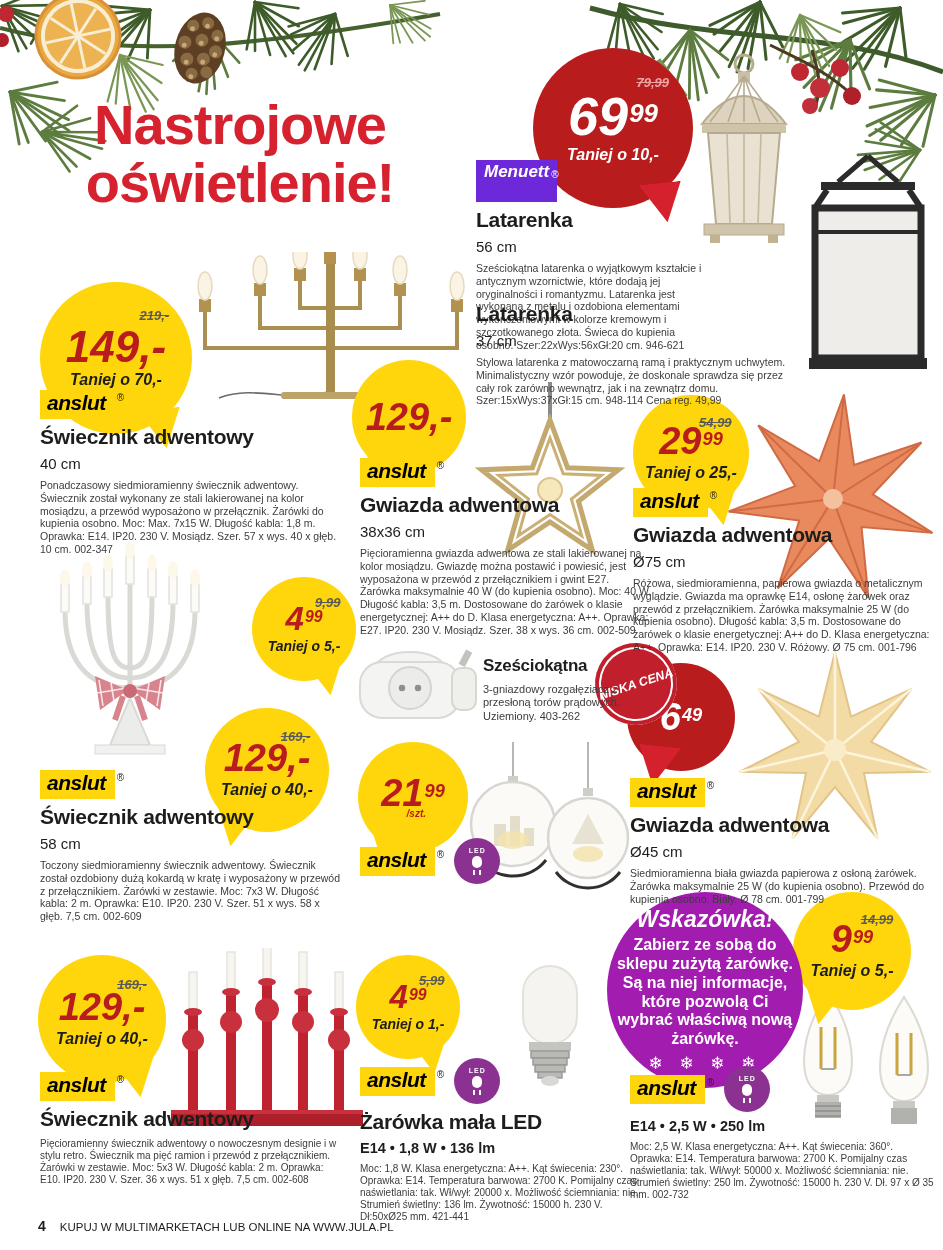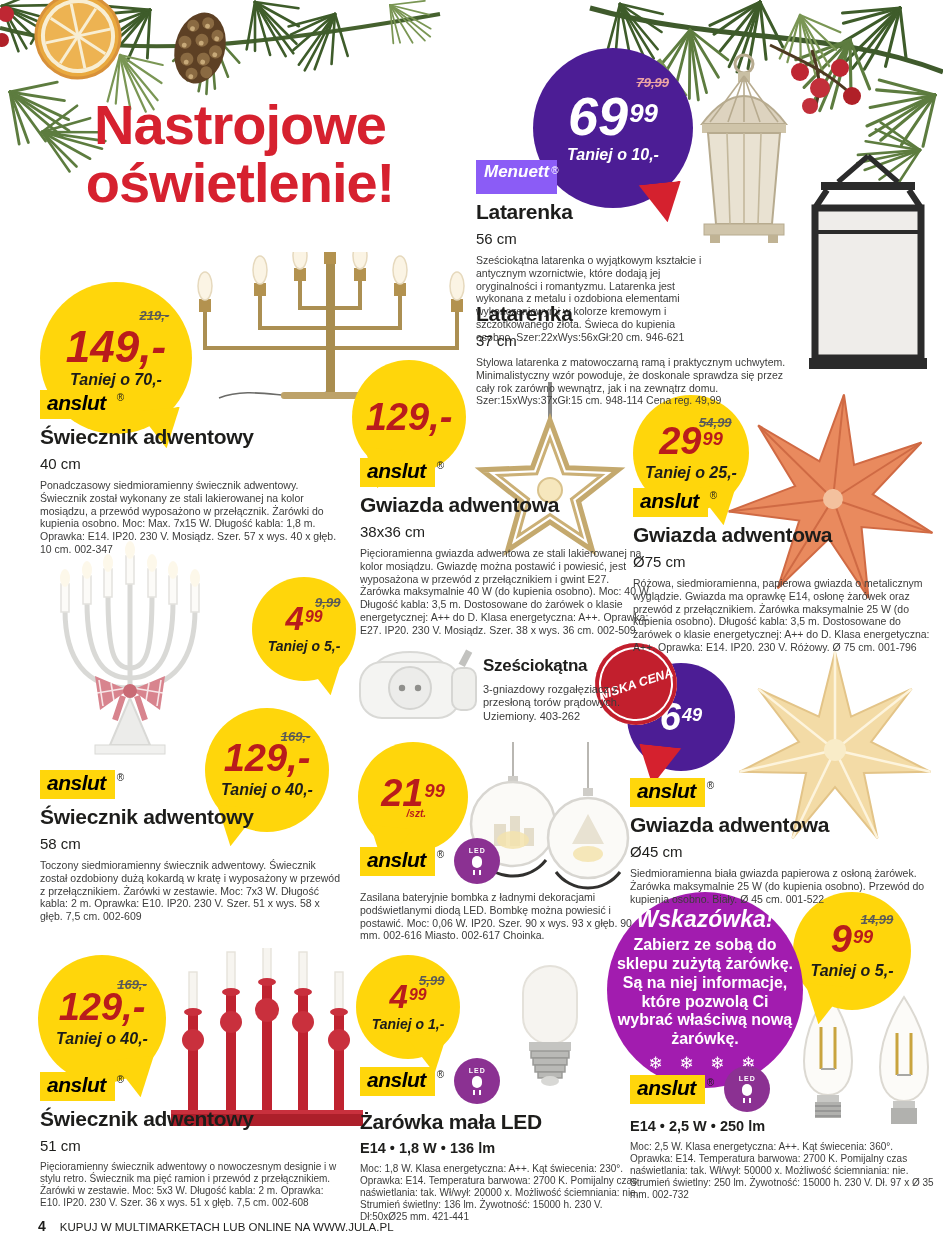--- a/index.html
+++ b/index.html
@@ -9,42 +9,42 @@
   svg{display:block;}
 
   
   .title{left:40px;top:96px;width:400px;text-align:center;color:#d6212f;
          font-weight:800;font-size:56px;line-height:1.04;letter-spacing:-1px;}
 
   
   .bubble{border-radius:50%;display:flex;flex-direction:column;align-items:center;
           justify-content:center;text-align:center;}
   .bubble.yellow{background:#ffd60b;}
-  .bubble.red{background:#4c1d95;}
+  .bubble.red{background:#b91c1c;}
   .tail{position:absolute;width:46px;height:40px;bottom:-15px;}
   .bubble.yellow .tail{background:#ffd60b;}
   .bubble.red .tail{background:#d5212e;}
   .tail-br{right:10px;clip-path:polygon(8% 0,100% 0,62% 100%);transform:rotate(-6deg);}
   .tail-bl{left:10px;clip-path:polygon(0 0,92% 0,38% 100%);transform:rotate(6deg);}
   .old{position:absolute;top:17%;right:15%;font-size:13px;font-weight:700;font-style:italic;
        color:#5a5a58;text-decoration:line-through;}
   .bubble.red .old{color:#eda5a4;}
   .main{font-style:italic;font-weight:800;color:#b91c1c;line-height:.9;white-space:nowrap;}
   .bubble.red .main{color:#fff;}
   .main .sup{font-size:.48em;vertical-align:.5em;margin-left:1px;}
   .note{font-weight:700;font-style:italic;color:#1d1d1b;font-size:16px;margin-top:5px;}
   .bubble.red .note{color:#fff;}
   .sz-xl{font-size:54px;} .sz-l{font-size:44px;} .sz-m{font-size:38px;} .sz-s{font-size:33px;}
 
   
   .brandrow{display:flex;align-items:center;}
   .anslut{display:inline-block;background:#ffd60b;color:#000;font-weight:800;font-style:italic;
           font-size:21px;padding:1px 9px 4px 7px;letter-spacing:-.5px;}
-  .menuett{display:inline-block;background:#8b5cf6;color:#fff;font-weight:800;font-style:italic;
-           font-size:17px;padding:2px 8px 12px;}
+  .menuett{display:inline-block;background:#6d28d9;color:#fff;font-weight:800;font-style:italic;
+           font-size:17px;padding:2px 8px 20px;}
   .reg{font-size:10px;vertical-align:top;margin-left:2px;color:#1d1d1b;}
   .ledbadge{width:46px;height:46px;border-radius:50%;background:#8b3192;color:#fff;
             display:flex;flex-direction:column;align-items:center;justify-content:center;
             margin-left:10px;flex:0 0 auto;}
   .ledbadge .t{font-size:7px;font-weight:700;letter-spacing:1px;line-height:1;}
   .stamp{width:82px;height:82px;border-radius:50%;background:#c21f2d;color:#fff;display:flex;
          align-items:center;justify-content:center;transform:rotate(-18deg);
          box-shadow:inset 0 0 0 4px #c21f2d,inset 0 0 0 6px #fff;}
   .stamp span{font-size:12.5px;font-weight:800;font-style:italic;white-space:nowrap;}
 
@@ -561,40 +561,38 @@
       <span class="reg" style="margin-top:-14px">®</span>
       <span class="ledbadge">
         <span class="t">LED</span>
         <svg width="20" height="22" viewBox="0 0 20 22">
           <rect x="5" y="2" width="10" height="12" rx="5" fill="#fff"></rect>
           <line x1="7" y1="16" x2="7" y2="21" stroke="#fff" stroke-width="2"></line>
           <line x1="13" y1="16" x2="13" y2="21" stroke="#fff" stroke-width="2"></line>
         </svg>
       </span>
     </div>
-    <p class="desc">Zasilana bateryjnie bombka z ładnymi dekoracjami podświetlanymi diodą LED. Bombkę można powiesić i postawić. Moc: 0,06 W. IP20. Szer. 90 x wys. 93 x głęb. 90 mm. 002-616 Miasto. 002-617 Choinka.</p>
   </div>
 
   <div class="abs prod" style="left:630px;top:778px;width:302px">
     <div class="brandrow">
       <span class="anslut">anslut</span>
       <span class="reg" style="margin-top:-14px">®</span>
     </div>
     <h3>Gwiazda adwentowa</h3>
     <div class="size">Ø45 cm</div>
-    <p class="desc">Siedmioramienna biała gwiazda papierowa z osłoną żarówek. Żarówka maksymalnie 25 W (do kupienia osobno). Przewód do kupienia osobno. Biały. Ø 45 cm. 001-522</p>
+    <p class="desc">Siedmioramienna biała gwiazda papierowa z osłoną żarówek. Żarówka maksymalnie 25 W (do kupienia osobno). Przewód do kupienia osobno. Biały. Ø 78 cm. 001-799</p>
   </div>
 
   <div class="abs prod" style="left:40px;top:1072px;width:300px">
     <div class="brandrow">
       <span class="anslut">anslut</span>
       <span class="reg" style="margin-top:-14px">®</span>
     </div>
     <h3>Świecznik adwentowy</h3>
-    <div class="size">51 cm</div>
     <p class="desc" style="font-size:10px;line-height:1.2">Pięcioramienny świecznik adwentowy o nowoczesnym designie i w stylu retro. Świecznik ma pięć ramion i przewód z przełącznikiem. Żarówki w zestawie. Moc: 5x3 W. Długość kabla: 2 m. Oprawka: E10. IP20. 230 V. Szer. 36 x wys. 51 x głęb. 7,5 cm. 002-608</p>
   </div>
 
   <div class="abs prod" style="left:360px;top:1058px;width:292px">
     <div class="brandrow">
       <span class="anslut">anslut</span>
       <span class="reg" style="margin-top:-14px">®</span>
       <span class="ledbadge">
         <span class="t">LED</span>
         <svg width="20" height="22" viewBox="0 0 20 22">

